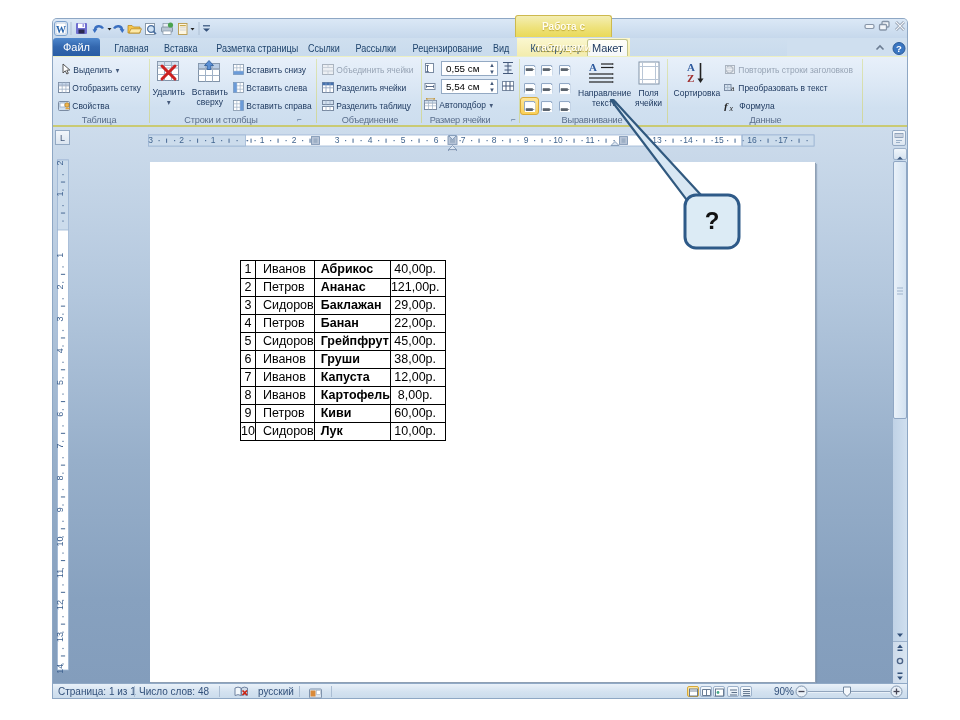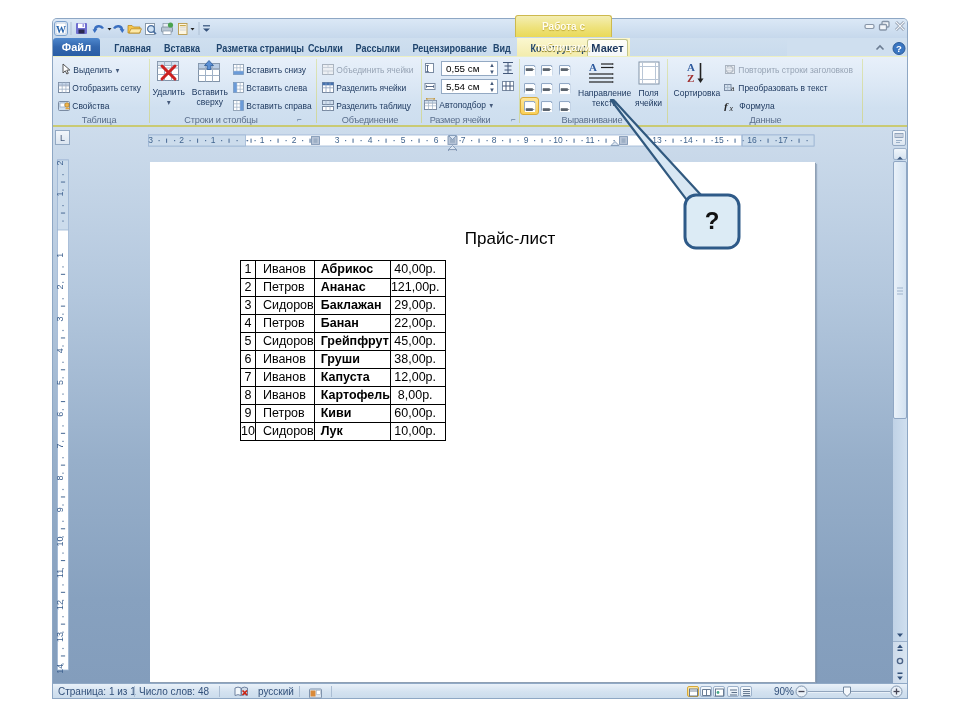--- a/index.html
+++ b/index.html
@@ -1,21 +1,21 @@
 <!DOCTYPE html>
 <html><head><meta charset="utf-8"><style>
 * { margin:0; padding:0; box-sizing:border-box; }
 html,body { width:960px; height:720px; background:#ffffff; font-family:"Liberation Sans", sans-serif; overflow:hidden; }
 #stage { position:relative; width:960px; height:720px; }
 #win { position:absolute; left:53px; top:19px; width:854px; height:679px; border-radius:4px 4px 0 0; background:#cfdfef; box-shadow:0 0 0 1px #8ea7c4; }
 
 #titlebar { position:absolute; left:0; top:0; width:854px; height:19px; border-radius:4px 4px 0 0; background:linear-gradient(#dbe8f6,#c6d8ec); }
 #title-text { position:absolute; left:228px; top:20px; width:200px; text-align:right; font-size:15px; color:#3e5474; }
 
-#tabrow { position:absolute; left:0; top:19px; width:734px; height:18px; background:linear-gradient(#cfdfef,#c9dbed);font-weight:bold; }
+#tabrow { position:absolute; left:0; top:19px; width:734px; height:18px; background:linear-gradient(#cfdfef,#c9dbed); }
 .tab { position:absolute; top:2px; height:16px; font-size:10.5px; white-space:nowrap; transform:scaleX(0.86); color:#20456e; text-align:center; line-height:16px; }
 #tab-file { left:0; top:0; width:47px; height:18px; background:linear-gradient(#4e87cd,#3367ae 50%,#2a5da5); border-radius:3px 3px 0 0; color:#fff; line-height:18px; font-size:11px; text-align:center; }
 #ctxbg { position:absolute; left:464px; top:0; width:113px; height:18px; background:linear-gradient(#fbf7d0,#f3ecae); }
 #tab-maket { position:absolute; left:534px; top:1px; width:41px; height:17px; background:linear-gradient(#fffef7,#f4f7fa); border:1px solid #c3c58c; border-bottom:none; border-radius:2.5px 2.5px 0 0; color:#1f3a60; font-size:11px; text-align:center; line-height:16px; }
 
 #ribbon { position:absolute; left:0; top:37px; width:854px; height:71px; background:linear-gradient(#e8f0fa,#dce8f5 40%,#d0e0f0 75%,#cddeef); border-top:1px solid #ecefc3; border-bottom:2px solid #c9ca74; }
 .rsep { position:absolute; top:2px; height:64px; width:1px; background:linear-gradient(#dde5ba,#cfd69e); }
 .grouplabel { position:absolute; top:58px; font-size:9.2px; letter-spacing:-0.2px; color:#5a6e8c; text-align:center; }
 .small-item { position:absolute; height:13px; line-height:13px; font-size:9.8px; color:#1f3a60; white-space:nowrap; }
 .small-item .ic { display:inline-block; vertical-align:-2px; }
@@ -481,21 +481,20 @@
           <rect x="7.4" y="464.1" width="1.2" height="1.2" fill="#55749c"></rect>
           <rect x="5.9" y="471.6" width="4.2" height="1.1" fill="#55749c"></rect>
           <rect x="7.4" y="479.6" width="1.2" height="1.2" fill="#55749c"></rect>
           <text x="11.0" y="487.9" font-size="9" fill="#3e618f" text-anchor="middle" font-family="Liberation Sans, sans-serif" transform="rotate(-90 8.0 487.9)">13</text>
           <rect x="7.4" y="495.9" width="1.2" height="1.2" fill="#55749c"></rect>
           <rect x="5.9" y="503.4" width="4.2" height="1.1" fill="#55749c"></rect>
           <rect x="7.4" y="511.4" width="1.2" height="1.2" fill="#55749c"></rect>
           <text x="11.0" y="519.7" font-size="9" fill="#3e618f" text-anchor="middle" font-family="Liberation Sans, sans-serif" transform="rotate(-90 8.0 519.7)">14</text>
         </svg>
     <div id="page">
-      <div id="doc-title">Прайс-лист</div>
       <table class="doc-table" cellspacing="0">
             <tbody>
               <tr class="tr">
                 <td class="c">1</td>
                 <td class="l">Иванов</td>
                 <td class="b">Абрикос</td>
                 <td class="r">40,00р.</td>
               </tr>
               <tr class="tr">
                 <td class="c">2</td>

